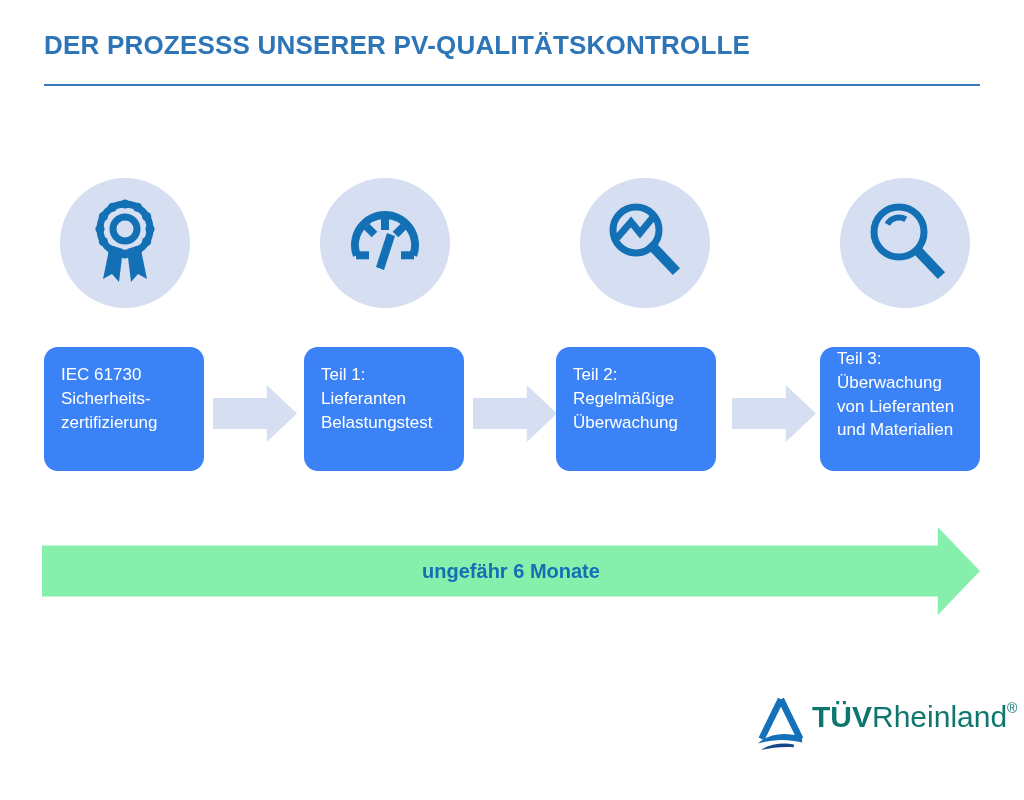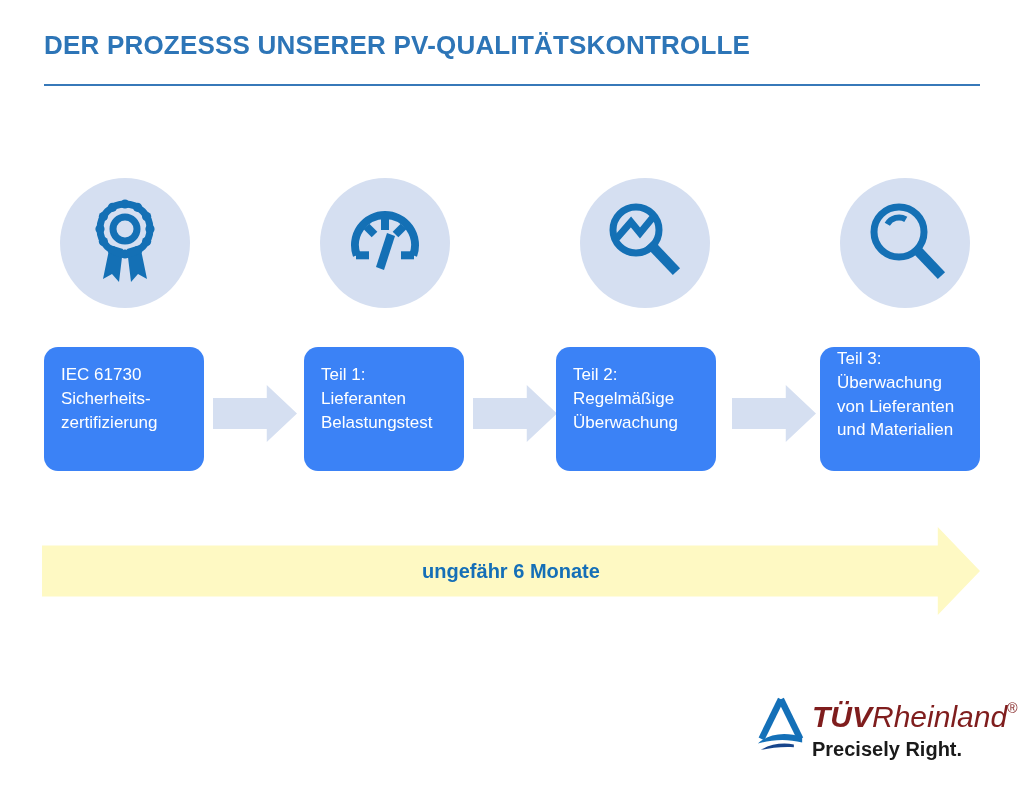--- a/index.html
+++ b/index.html
@@ -24,29 +24,29 @@
     background:#3b82f6;box-sizing:border-box;padding:16px 12px 0 17px;
   }
   .step-box span{
     color:#ffffff;font-size:17px;line-height:1.4;white-space:pre-line;display:block;
   }
   .flow-arrow{
     position:absolute;top:385px;width:84px;height:57px;background:#d5dff1;
     clip-path:polygon(0 23%,64% 23%,64% 0,100% 50%,64% 100%,64% 77%,0 77%);
   }
   .timeline{
-    position:absolute;left:42px;top:527px;width:938px;height:88px;background:#fef9c3;
+    position:absolute;left:42px;top:527px;width:938px;height:88px;background:#86efac;
     clip-path:polygon(0 21%,95.5% 21%,95.5% 0,100% 50%,95.5% 100%,95.5% 79%,0 79%);
     display:flex;align-items:center;justify-content:center;
   }
   .timeline-label{font-size:20px;font-weight:700;color:#156fb7;}
   .logo{position:absolute;left:756px;top:692px;width:240px;height:80px;}
   .logo-mark{position:absolute;left:0;top:2px;}
   .brand{
-    position:absolute;left:56px;top:8px;font-size:30px;color:#7f1d1d;white-space:nowrap;font-style:italic;
+    position:absolute;left:56px;top:8px;font-size:30px;color:#0f766e;white-space:nowrap;
   }
   .brand .b{font-weight:700;}
   .brand .r{font-weight:400;}
   .brand sup{font-size:14px;font-weight:400;vertical-align:14px;}
   .tagline{
     position:absolute;left:56px;top:46px;font-size:20px;font-weight:700;color:#1a1a1a;
   }
 </style>
 </head>
 <body>
@@ -143,16 +143,15 @@
   </div>
 
   <div class="logo">
     <svg class="logo-mark" width="48" height="64" viewBox="0 0 52 66">
       <path d="M27 4 L48 47" stroke="#1470b8" stroke-width="7" fill="none"></path>
       <path d="M27 4 L6 47" stroke="#1470b8" stroke-width="7" fill="none"></path>
       <path d="M2 52 C14 41 32 39 50 45 L50 51 C33 46 15 48 2 52 Z" fill="#1470b8"></path>
       <path d="M5 59 C16 52 30 51 41 53 L41 56 C28 55 15 57 5 59 Z" fill="#17458c"></path>
     </svg>
     <div class="brand"><span class="b">TÜV</span><span class="r">Rheinland</span><sup>®</sup></div>
-    <div class="tagline">Precisely Right.</div>
   </div>
 
 </div>
 
 </body></html>

